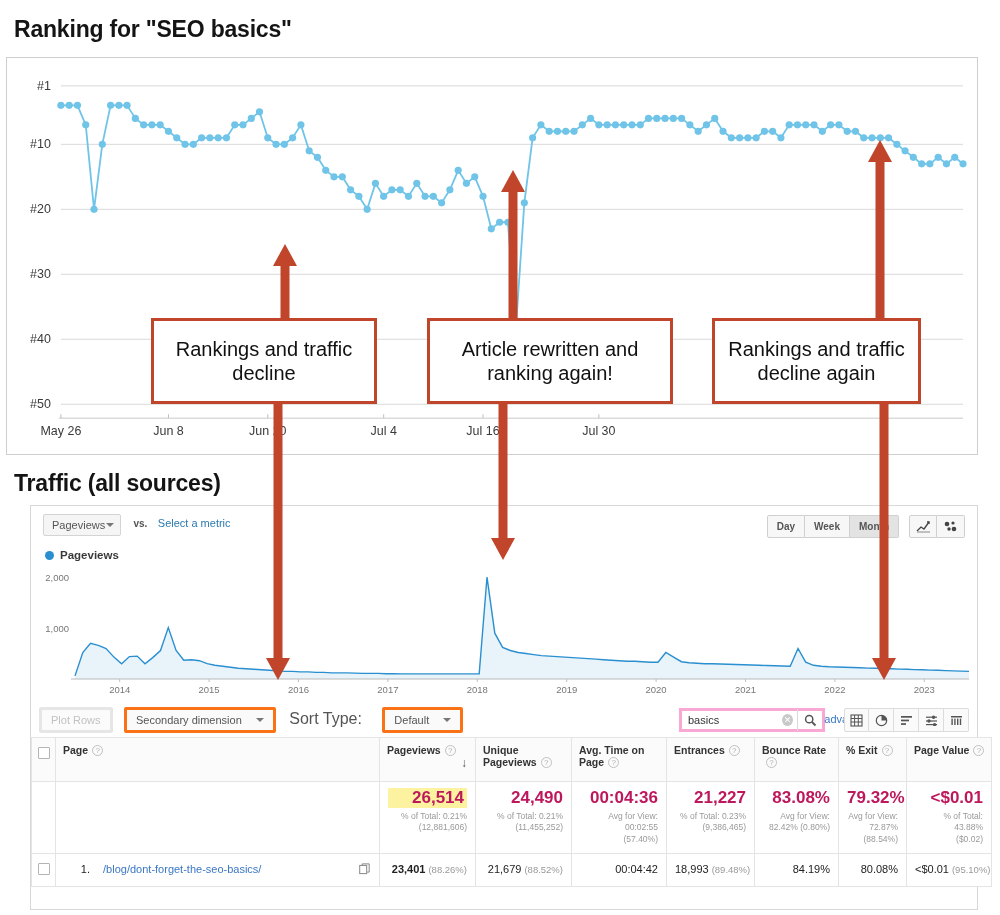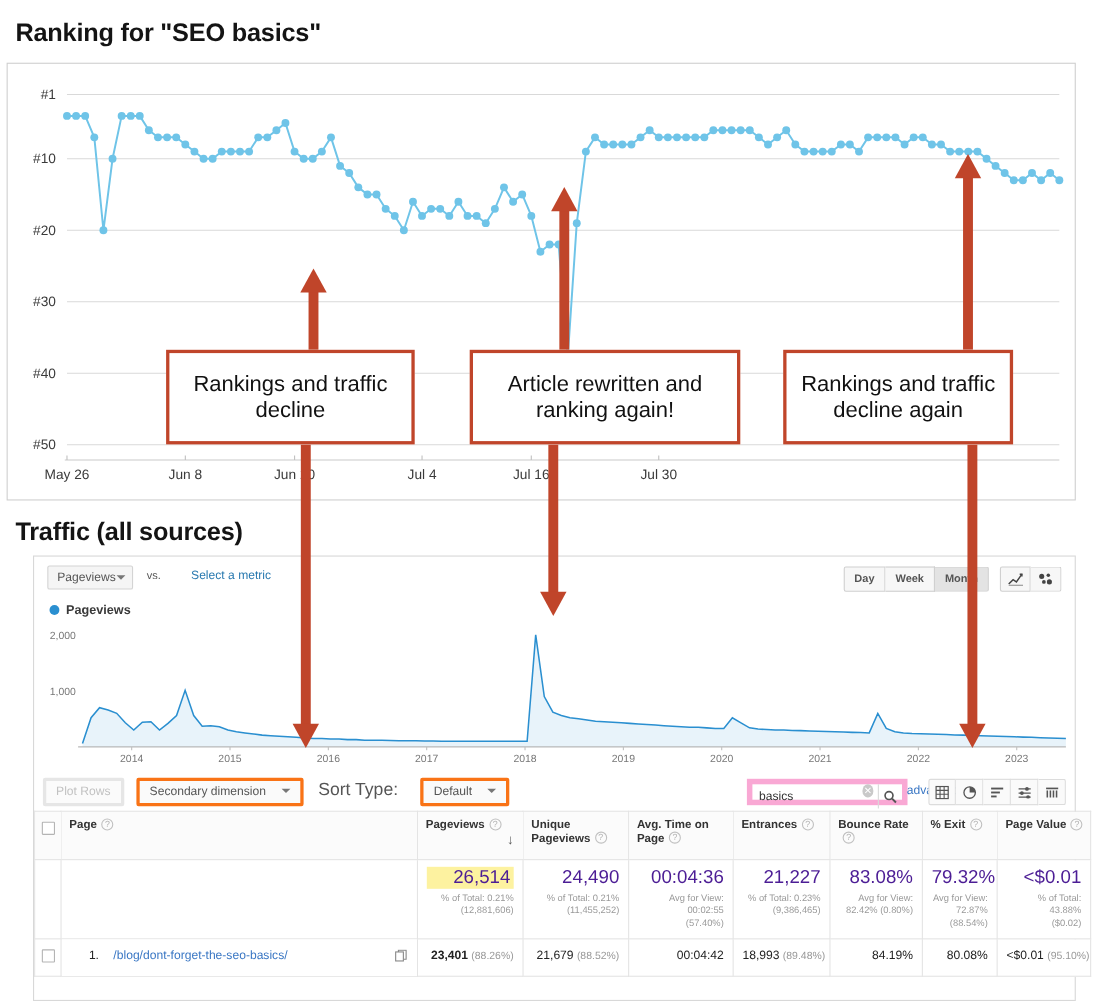--- a/index.html
+++ b/index.html
@@ -57,22 +57,22 @@
     position:relative;
   }
   .metric-select .caret {
     position:absolute; right:6px; top:8px;
     width:0;height:0;
     border-left:4px solid transparent;
     border-right:4px solid transparent;
     border-top:4px solid #777;
   }
   .vs-label {
-    font-size:10px; font-weight:normal; color:#555;
-    margin:0 23px 0 8px; vertical-align:2px;text-align:right;
+    font-size:10px; font-weight:bold; color:#555;
+    margin:0 6px 0 8px; vertical-align:2px;text-align:right;
   }
   .link-blue { color:#2a7ab0; font-size:11px; text-decoration:none; vertical-align:2px; }
 
   .dwm-group { position:absolute; right:78px; top:9px; display:flex; }
   .dwm-btn {
     font-size:10px; font-weight:bold; color:#555;
     background:#f7f7f7;
     border:1px solid #d0d0d0;
     border-left-width:0;
     padding:5px 9px;
@@ -131,23 +131,23 @@
     border-left:4px solid transparent;
     border-right:4px solid transparent;
     border-top:4px solid #777;
     vertical-align:2px;
   }
   .sort-label { font-size:16px; color:#555; margin:0 16px 0 2px; }
 
   .search-wrap {
     position:absolute; right:152px; top:7px;
     width:146px; height:24px;
-    border:5px solid #f9a8d4; border-radius:0;
+    border:3px solid #f9a8d4; border-radius:0;
     background:#fff;
-    display:flex; align-items:flex-start;
+    display:flex; align-items:center;
   }
   .search-input {
     border:0; outline:none; font-size:11px; color:#333;
     padding:0 6px; width:100px; height:22px;
     font-family:"Liberation Sans", sans-serif;
     background:transparent;
   }
   .search-clear {
     width:12px;height:12px;border-radius:50%;
     background:#c9c9c9; color:#fff; font-size:9px;
@@ -191,21 +191,21 @@
     width:11px;height:11px;border-radius:50%;
     border:1px solid #c0c0c0; color:#b0b0b0;
     font-size:8px; font-weight:normal;
     text-align:center; line-height:10px;
     margin-left:4px; vertical-align:1px;
   }
   .sort-arrow { position:absolute; right:8px; top:18px; color:#555; font-size:12px; }
 
   
   .sum-cell { padding:6px 8px 8px 8px; text-align:right; background:#fff; }
-  .sum-big { font-size:17px; color:#4c1d95; font-weight:normal; }
+  .sum-big { font-size:17px; color:#be185d; font-weight:bold; }
   .sum-big.hl { background:#fdf2a0; padding:0 3px; }
   .sum-sub { font-size:8.5px; color:#999; line-height:1.35; margin-top:3px; }
   .sum-blank { background:#fff; }
 
   
   tbody td { font-size:11px; padding:9px 8px; background:#fff; }
   .page-link { color:#3a77c4; text-decoration:none; font-size:11px; }
   td.num { text-align:right; color:#222; }
   .bold { font-weight:bold; }
   .pct { color:#999; font-size:9.5px; margin-left:3px; }

